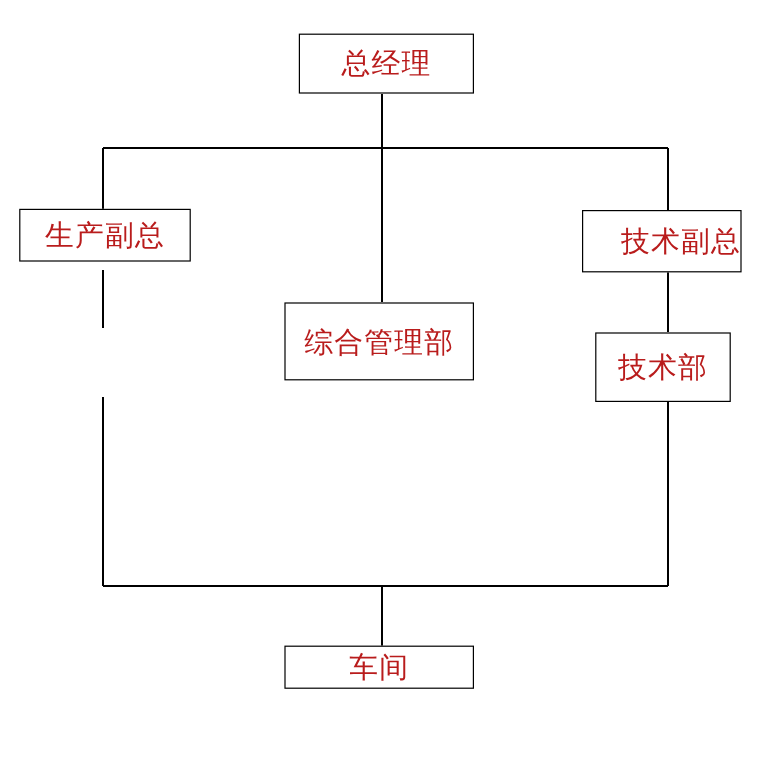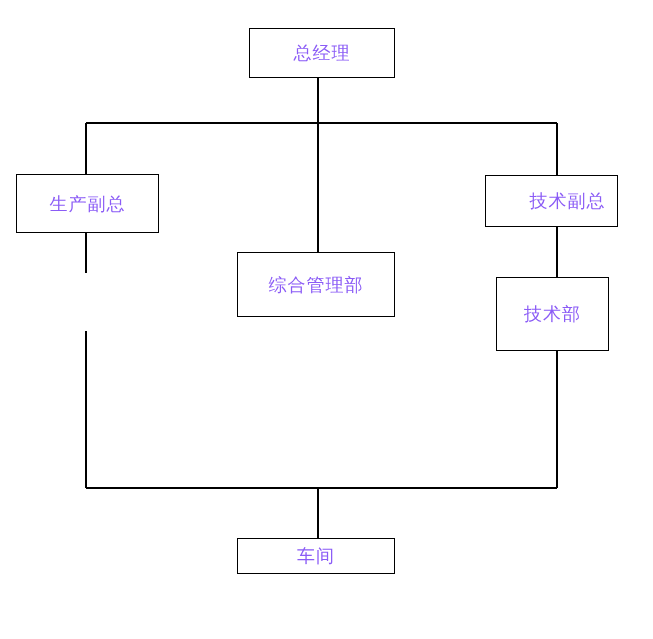--- a/index.html
+++ b/index.html
@@ -29,23 +29,23 @@
     position: absolute;
     box-sizing: border-box;
     border: 1px solid #000000;
     background: #ffffff;
     display: flex;
     align-items: center;
     justify-content: center;
     z-index: 2;
   }
   .node-label {
-    font-size: 18px;
+    font-size: 24px;
     line-height: 1;
-    color: #8b5cf6;
+    color: #b91c1c;
     letter-spacing: 1px;
     white-space: nowrap;
     font-family: "DejaVu Sans", "Liberation Sans", sans-serif;
   }
 </style>
 </head>
 <body>
 
 <div id="chart-root">
 
@@ -62,34 +62,34 @@
       <line x1="557" y1="335" x2="557" y2="488"></line>
       <line x1="86" y1="488" x2="557" y2="488"></line>
       <line x1="318" y1="488" x2="318" y2="538"></line>
     </g>
   </svg>
 
   <div class="node-box" style="left:249px; top:28px; width:146px; height:50px;">
     <span class="node-label">总经理</span>
   </div>
 
-  <div class="node-box" style="left:16px; top:174px; width:143px; height:59px;">
+  <div class="node-box" style="left:16px; top:174px; width:143px; height:44px;">
     <span class="node-label">生产副总</span>
   </div>
 
   <div class="node-box" style="left:485px; top:175px; width:133px; height:52px;padding-left:32px;">
     <span class="node-label">技术副总</span>
   </div>
 
   <div class="node-box" style="left:237px; top:252px; width:158px; height:65px;">
     <span class="node-label">综合管理部</span>
   </div>
 
 
-  <div class="node-box" style="left:496px; top:277px; width:113px; height:74px;">
+  <div class="node-box" style="left:496px; top:277px; width:113px; height:58px;">
     <span class="node-label">技术部</span>
   </div>
 
   <div class="node-box" style="left:237px; top:538px; width:158px; height:36px;">
     <span class="node-label">车间</span>
   </div>
 
 </div>
 
 </body></html>

